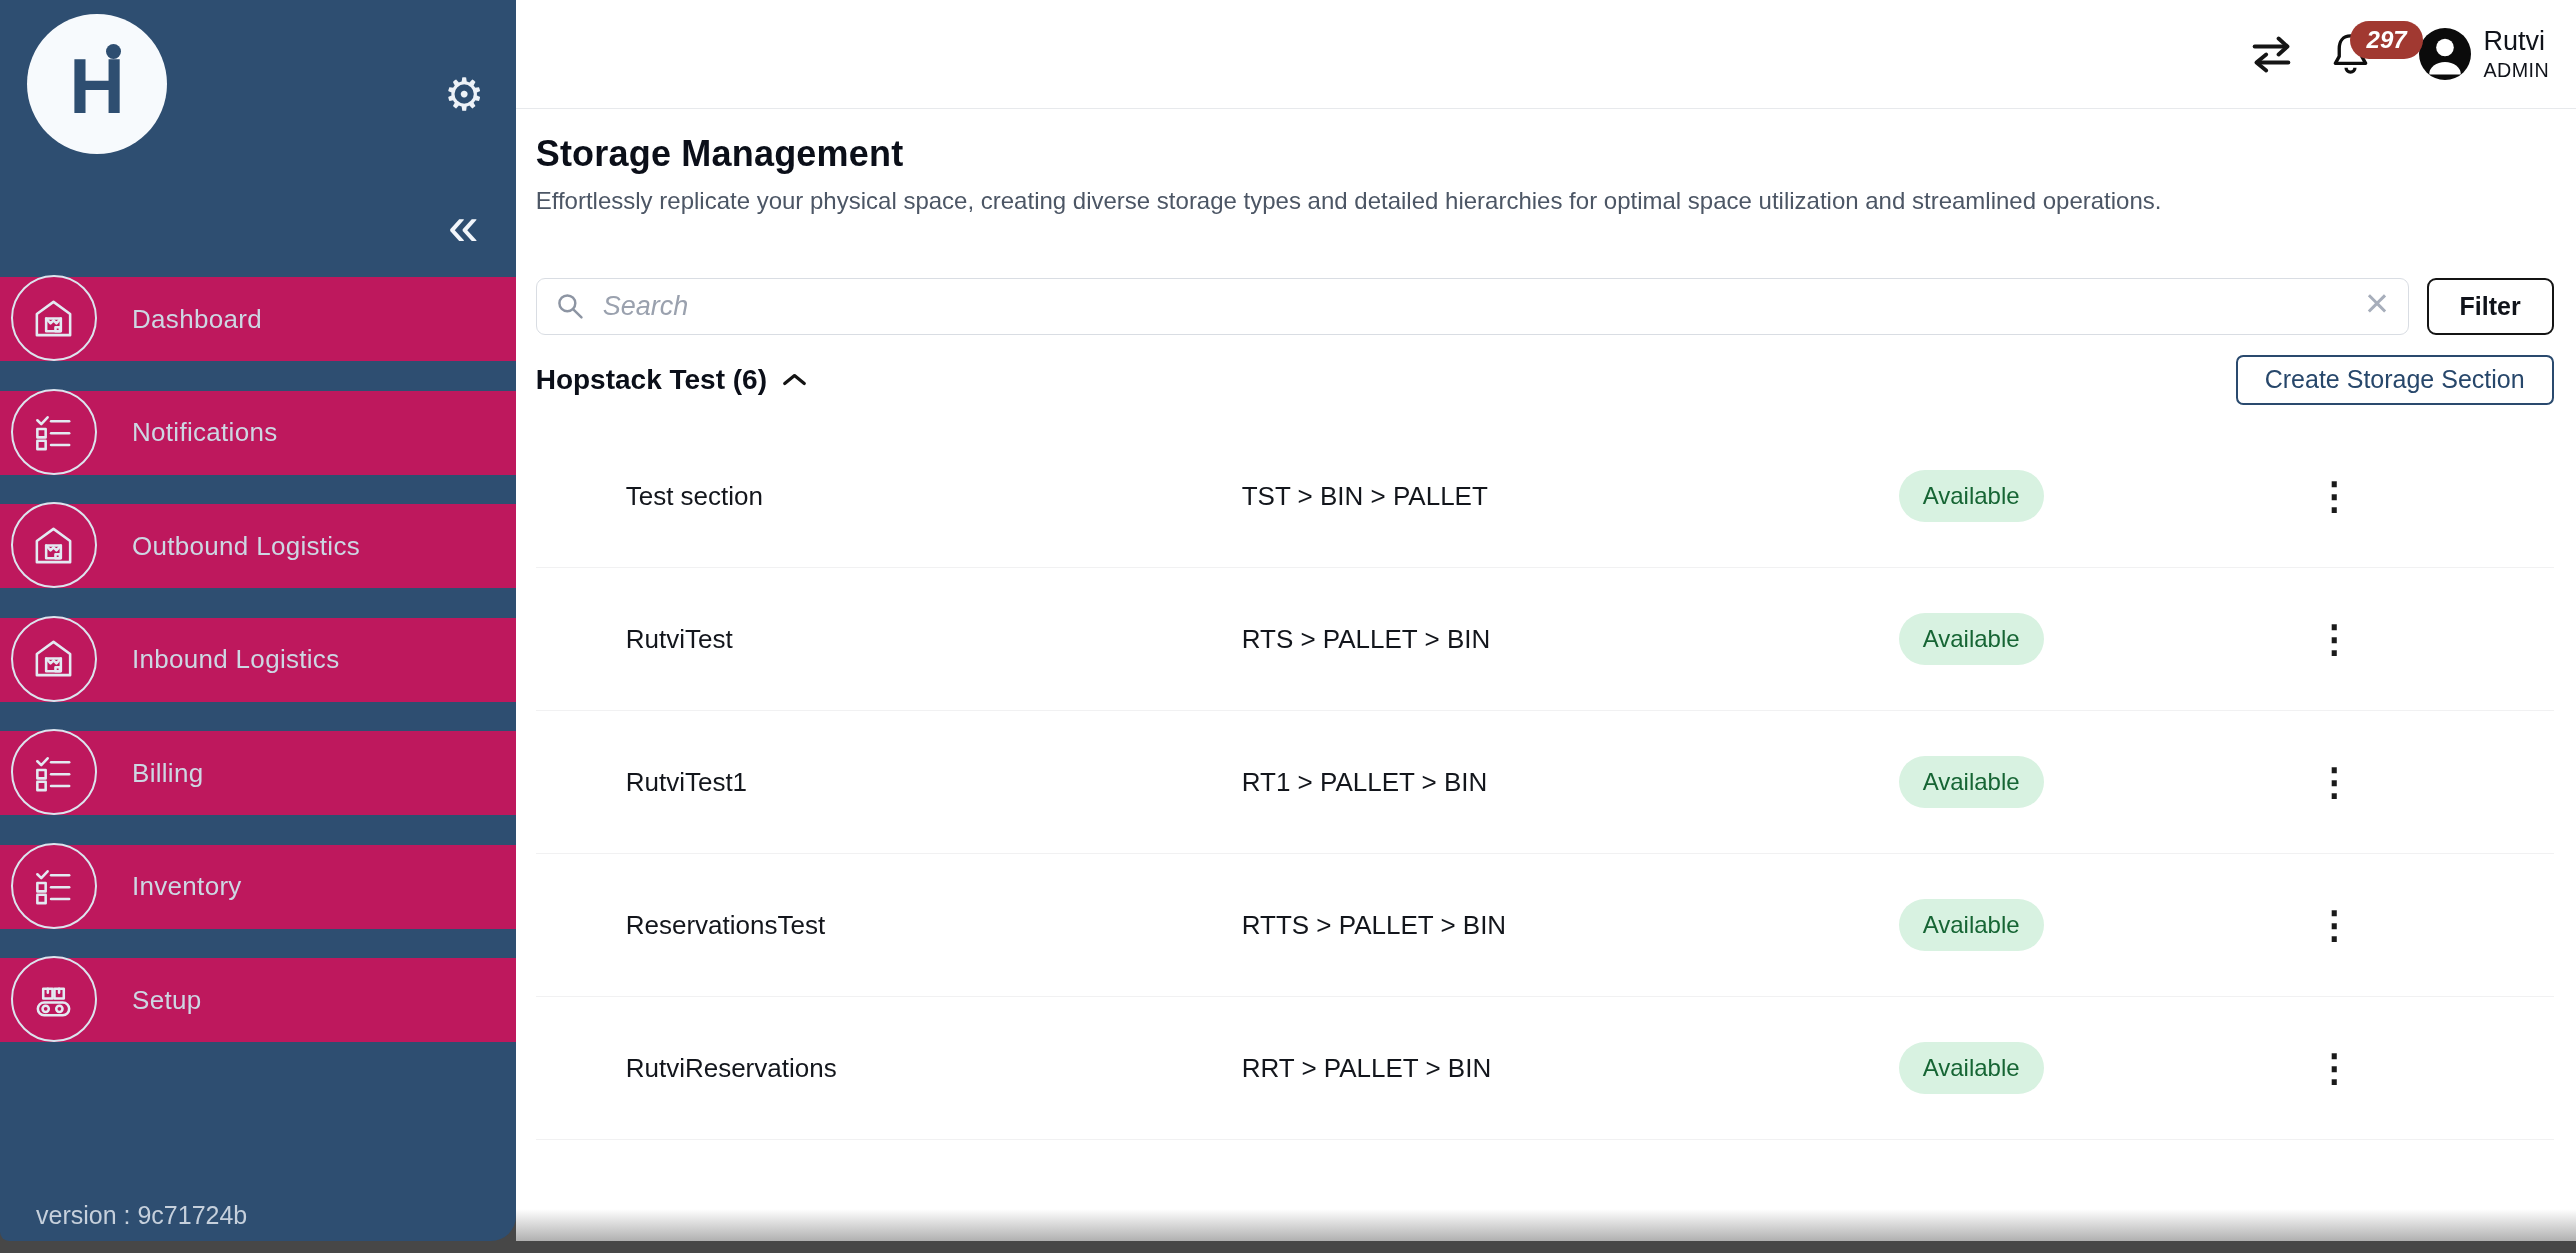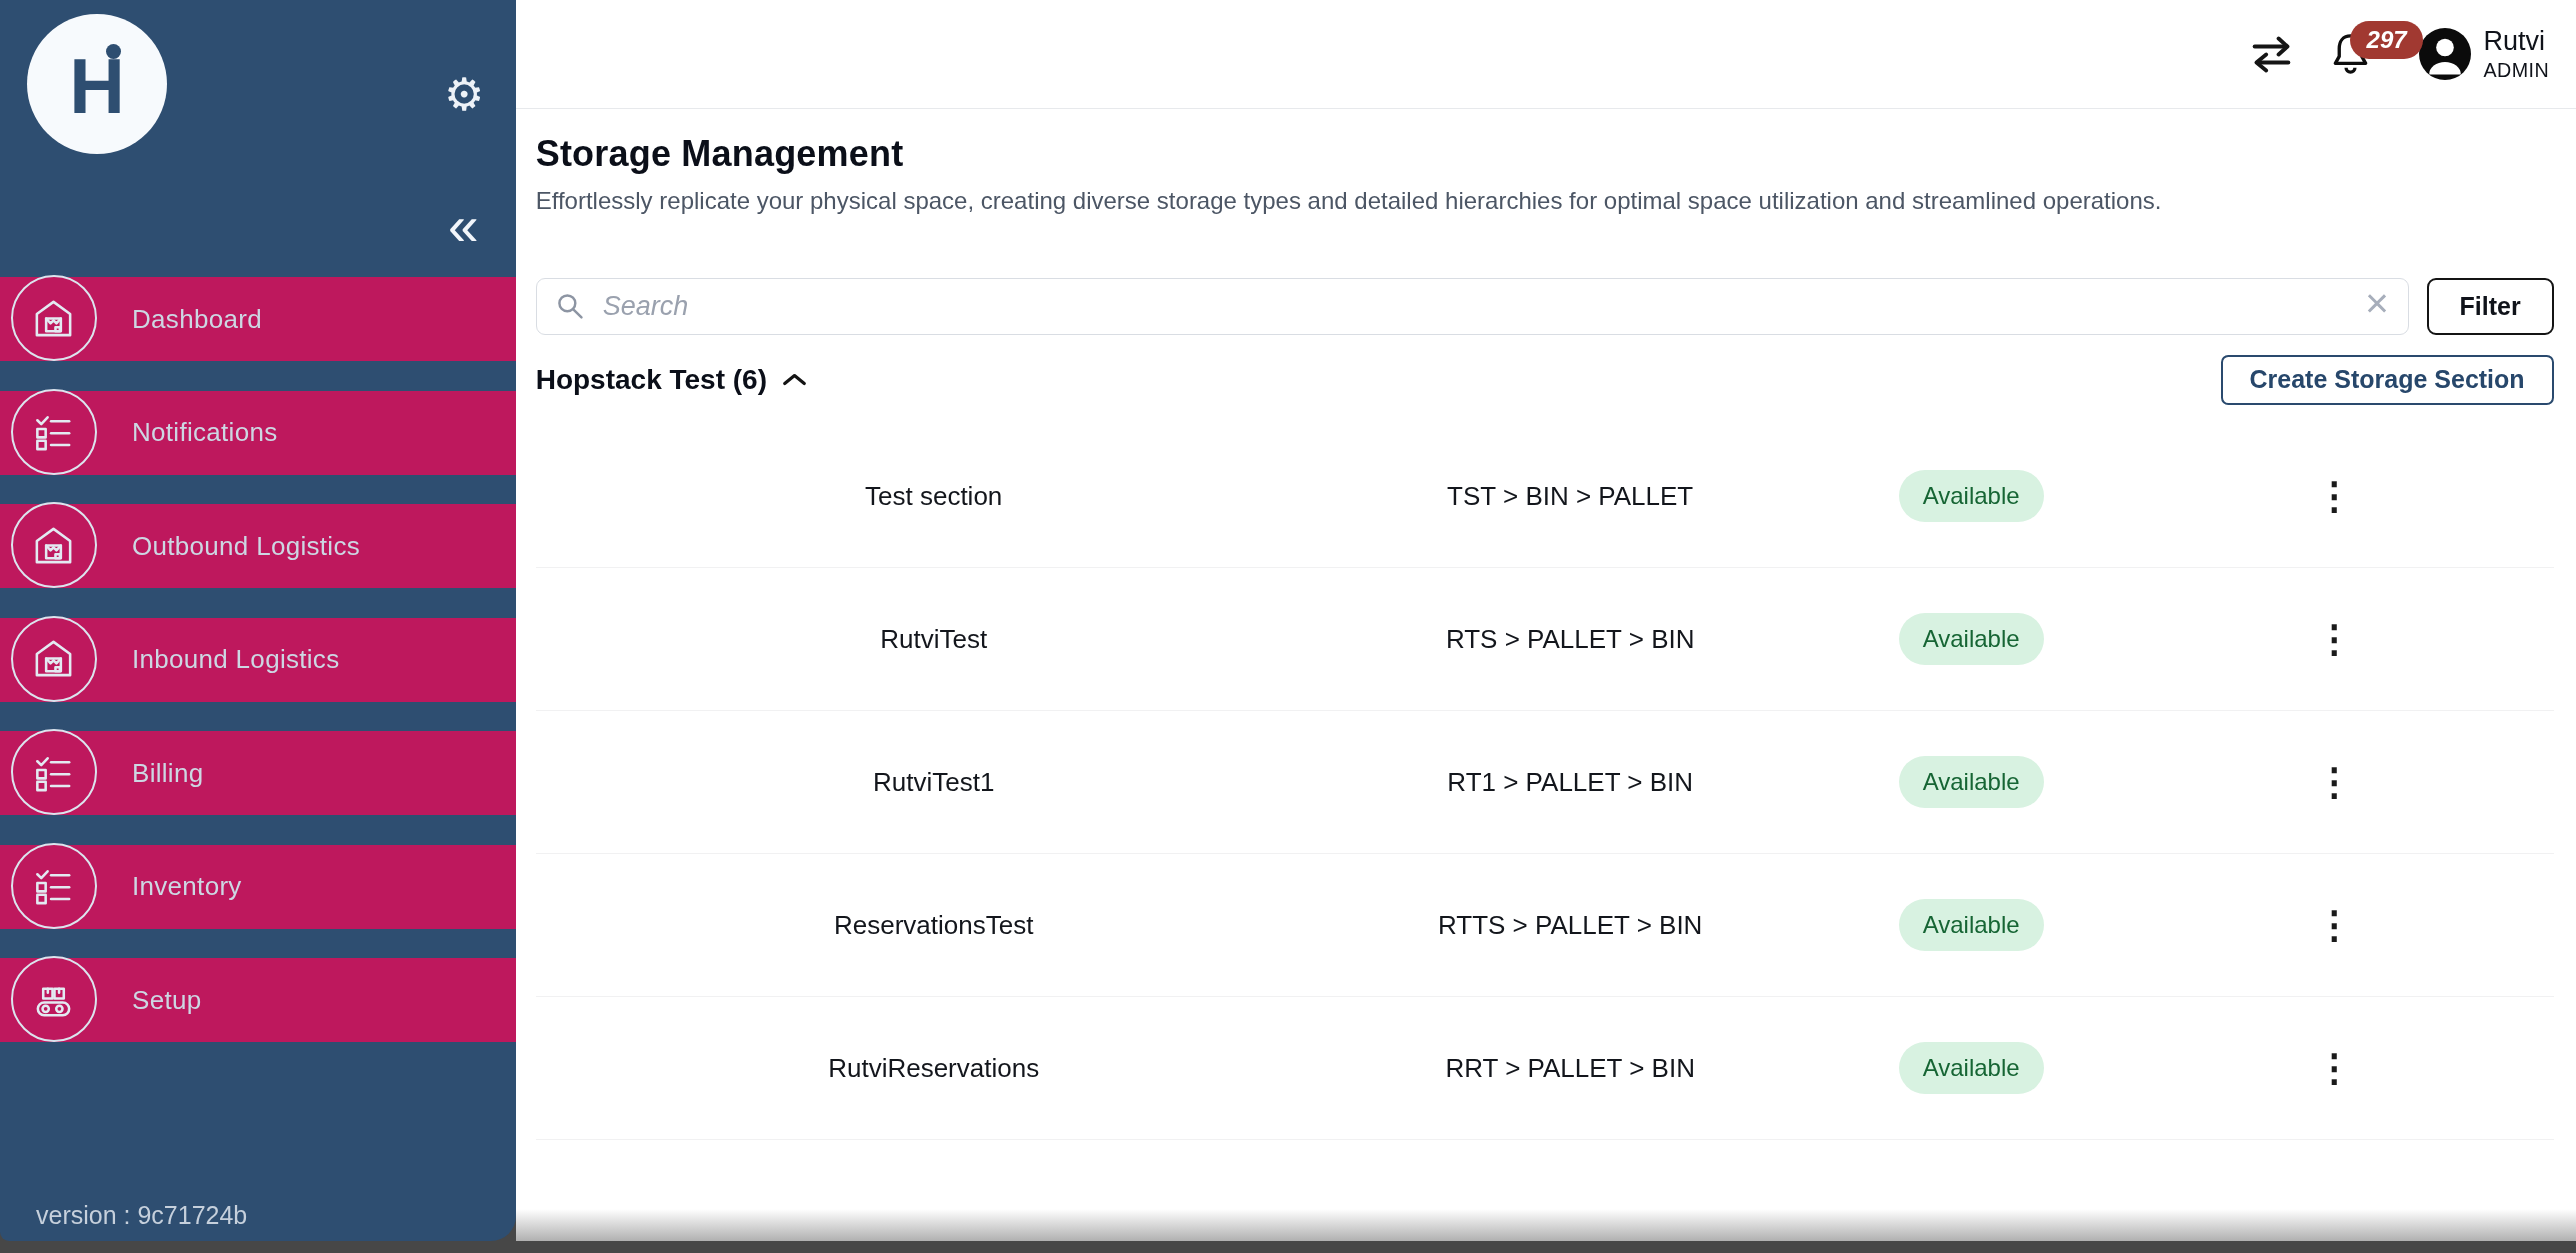--- a/index.html
+++ b/index.html
@@ -58,29 +58,29 @@
   .clear-icon { position:absolute; right:19.7px; top:2.7px; font-size:41px; color:#A7AEBB; cursor:pointer; font-weight:300; }
   .filter-btn { margin-left:18px; width:127px; height:57px; background:#fff; border:2.3px solid #141414;
                 border-radius:9px; font-size:25px; font-weight:bold; color:#10131A; cursor:pointer;
                 font-family:"Liberation Sans", sans-serif; }
 
   .group-row { margin-top:23px; display:flex; align-items:center; justify-content:space-between; height:52px; }
   .group-left { display:flex; align-items:center; cursor:pointer; }
   .group-title { font-size:28px; font-weight:bold; color:#0B0F19; }
   .caret-up { margin-left:14.3px; display:flex; }
   .create-btn { height:50px; padding:0 27px; background:#fff; border:2.1px solid #2A4A6E; border-radius:7.2px;
-                font-size:25px; font-weight:bold; color:#27476B; cursor:pointer;
+                font-size:25px; font-weight:normal; color:#27476B; cursor:pointer;
                 font-family:"Liberation Sans", sans-serif; }
 
   .table { margin-top:19.7px; }
   .thead { display:grid; grid-template-columns:616px 657px 404px 1fr; align-items:center;
            height:116px; background:#F7F8F9; border-radius:9px 9px 0 0; padding-left:90px;
            font-size:23px; color:#6E7681; }
   .trow { display:grid; grid-template-columns:616px 657px 404px 1fr; align-items:center;
-          height:143px; border-bottom:1.8px solid #F1F1F2; padding-left:90px;text-align:center; }
+          height:143px; border-bottom:1.8px solid #F1F1F2; padding-left:90px; }
   .cell-name, .cell-hier { font-size:26px; color:#13161C; }
   .badge { display:inline-flex; align-items:center; justify-content:center; height:52px; padding:0 24px;
            border-radius:27px; background:#D8F2E1; color:#166534; font-size:24px; width:max-content; }
   .kebab { margin-left:12.5px; font-size:38px; color:#1A1A1A; cursor:pointer; width:max-content;
            line-height:1; font-weight:bold; }
   .bottom-fade { position:absolute; left:0; right:0; bottom:0; height:32px; pointer-events:none;
                  background:linear-gradient(to bottom, rgba(255,255,255,0), rgba(150,150,150,.75)); }
 </style>
 </head>
 <body>

